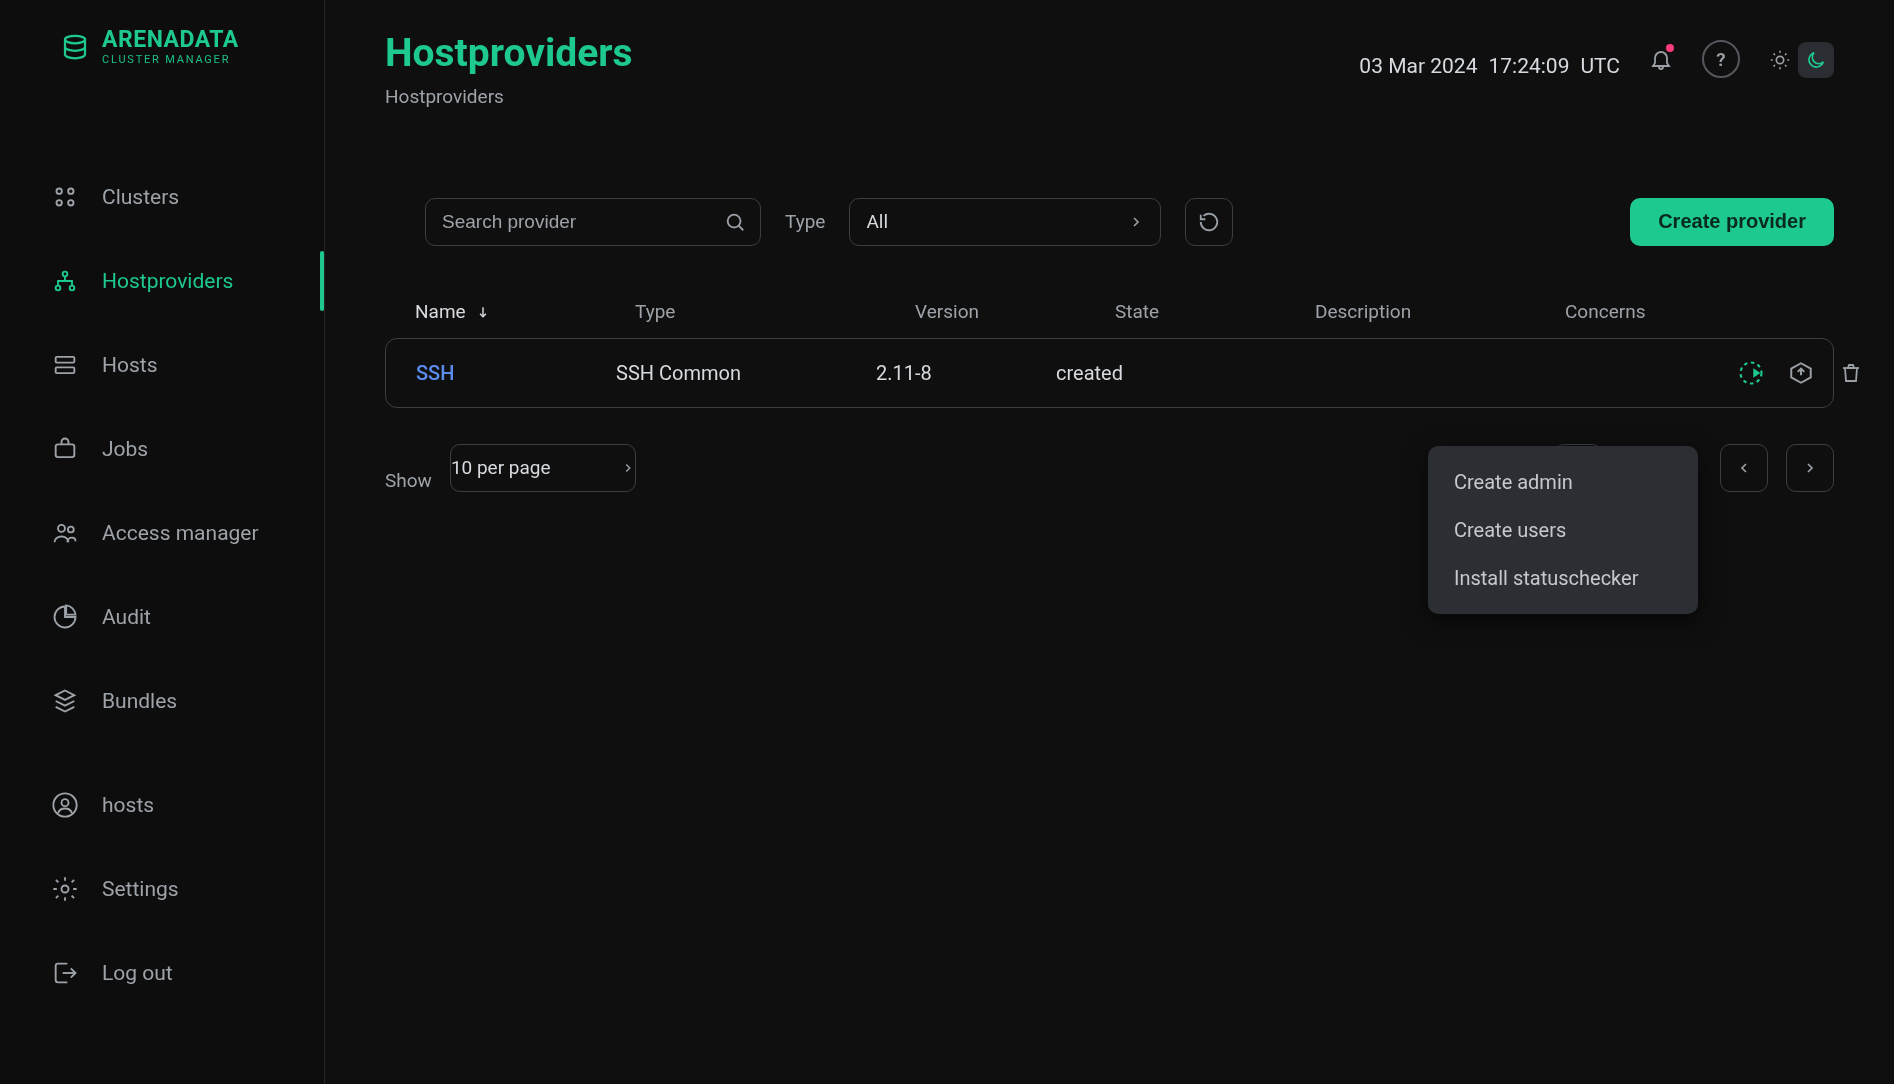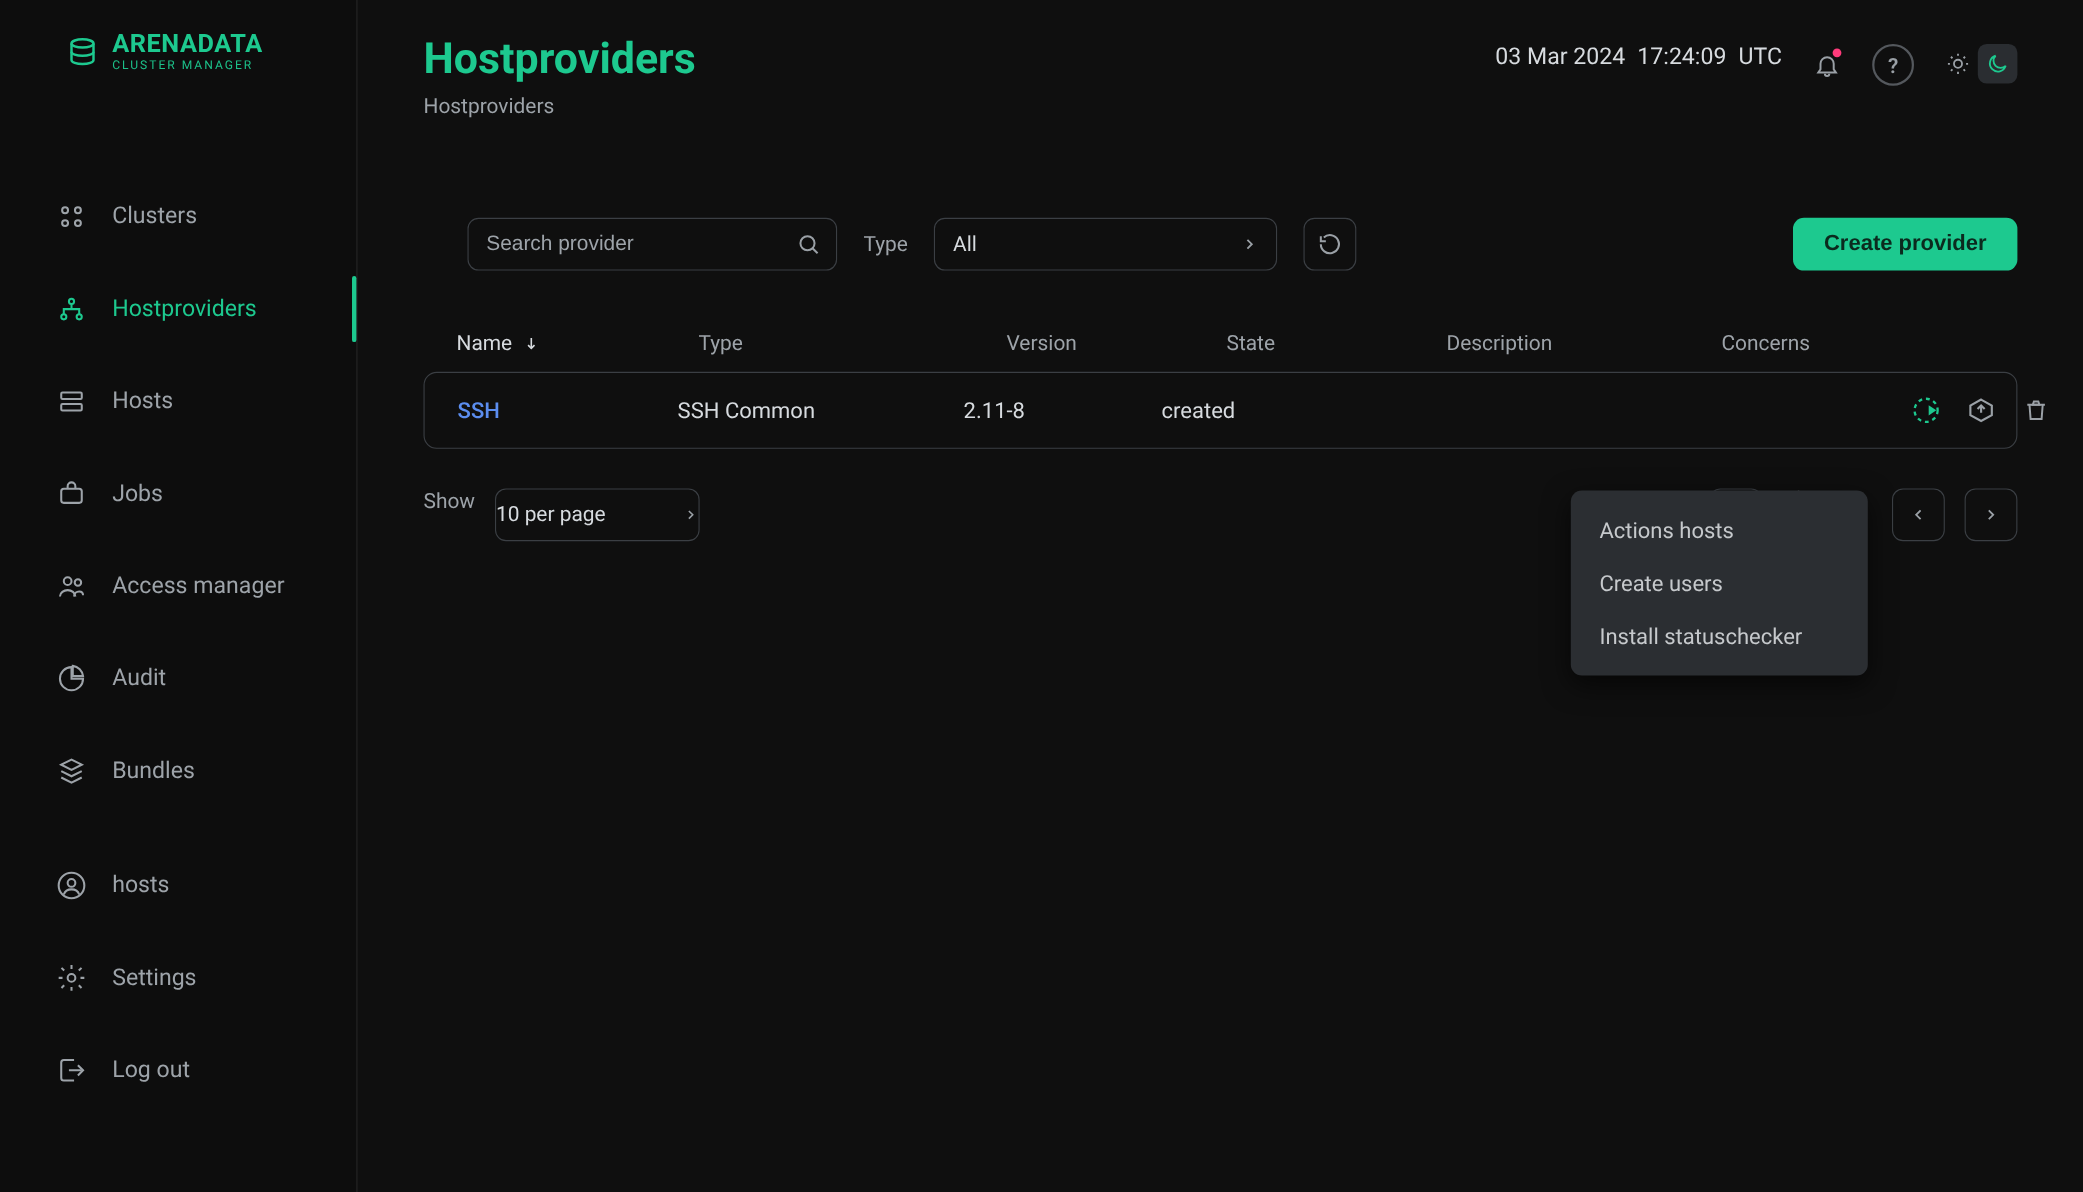--- a/index.html
+++ b/index.html
@@ -94,21 +94,21 @@
     font-weight:700;
     margin:0;
     line-height:1.1;
   }
   .breadcrumb{
     color:var(--text-dim);
     font-size:19px;
     margin-top:10px;
   }
   .top-right{
-    display:flex;align-items:flex-start;gap:22px;
+    display:flex;align-items:flex-end;gap:22px;
     padding-top:8px;
     color:var(--text);
     font-size:21px;
   }
   .clock{display:flex;gap:11px;align-items:baseline;}
   .ic-btn{
     width:38px;height:38px;border-radius:50%;
     display:flex;align-items:center;justify-content:center;
     color:var(--icon);cursor:pointer;
   }
@@ -197,21 +197,21 @@
     color:var(--text);
     margin-top:2px;
   }
   .cell-link{color:#5b8def;cursor:pointer;font-weight:500;}
   .row-actions{display:flex;gap:20px;justify-content:flex-end;align-items:center;}
   .row-actions .ic{width:30px;height:30px;display:flex;align-items:center;justify-content:center;color:var(--icon);cursor:pointer;}
   .row-actions .ic.accent{color:var(--accent);}
 
   
   .foot{
-    display:flex;align-items:flex-start;gap:18px;
+    display:flex;align-items:flex-end;gap:18px;
     margin-top:36px;
   }
   .foot-label{color:var(--text-dim);font-size:19px;}
   .select-sm{
     display:flex;align-items:center;justify-content:space-between;
     width:186px;height:48px;border:1px solid var(--border);border-radius:10px;
     padding:0 0;font-size:19px;color:var(--text);cursor:pointer;
   }
   .foot .spacer{flex:1;}
   .page-box{
@@ -502,16 +502,16 @@
       </div>
     <div class="page-btn">
         <svg width="16" height="16" viewBox="0 0 24 24" stroke="currentColor" fill="none" stroke-width="2.5">
           <path d="M9 6l6 6-6 6"></path>
         </svg>
       </div>
   </div>
 </main>
 
 <div class="menu">
-  <div class="menu-item">Actions hosts</div>
+  <div class="menu-item">Create admin</div>
   <div class="menu-item">Create users</div>
   <div class="menu-item">Install statuschecker</div>
 </div>
 
 </body></html>

